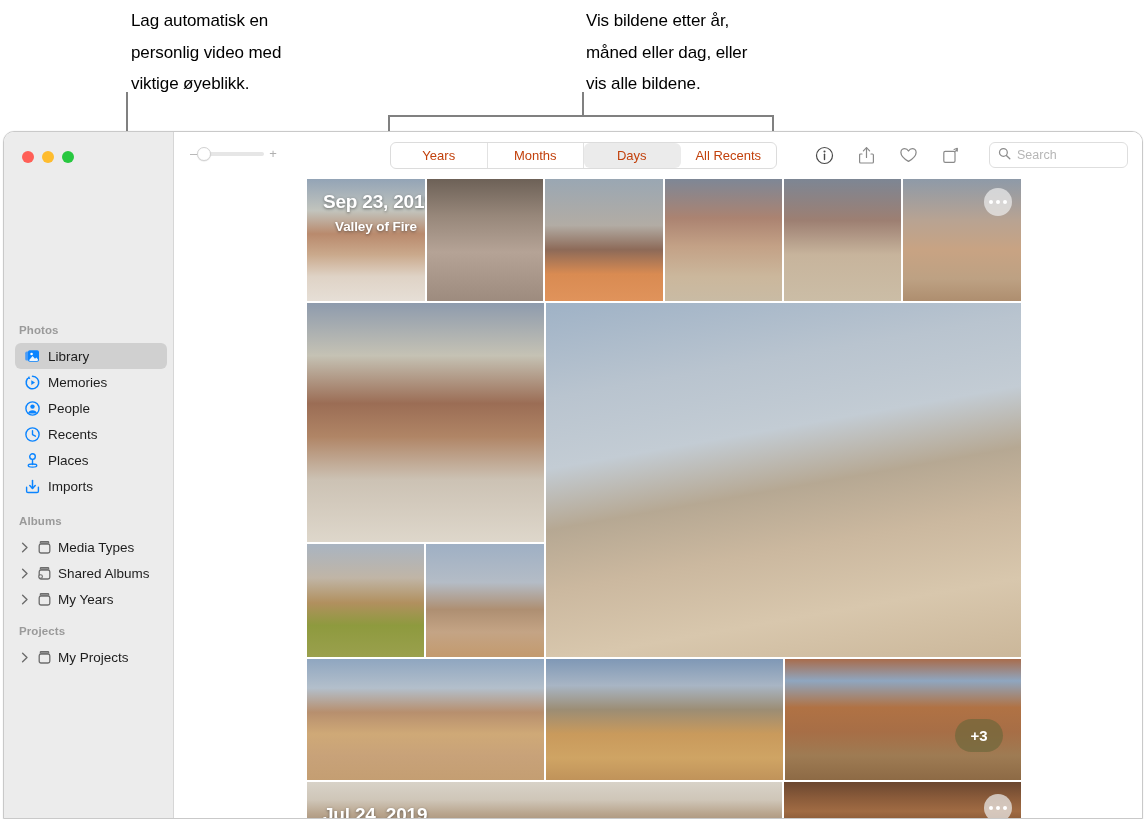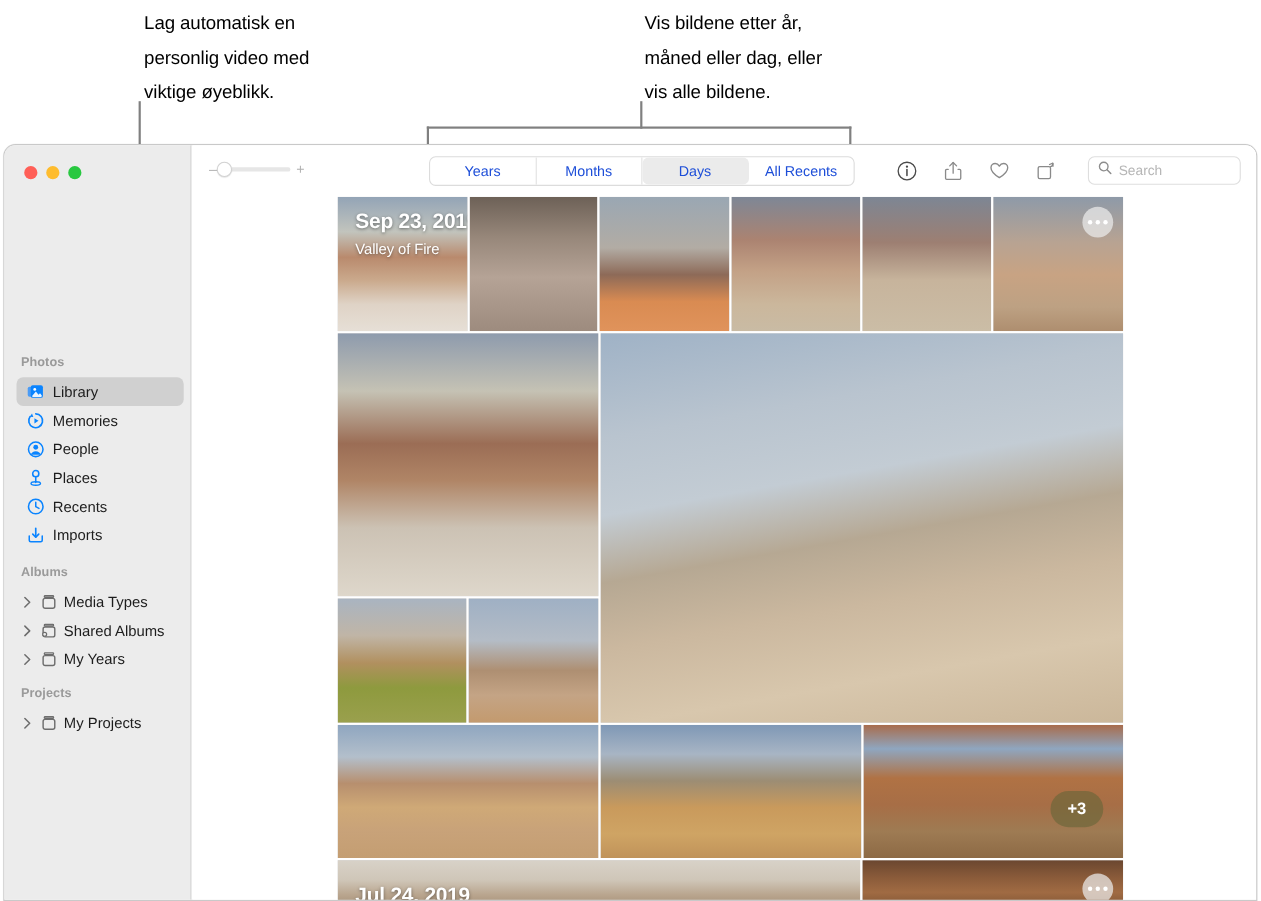--- a/index.html
+++ b/index.html
@@ -99,21 +99,21 @@
   #segmented {
     position:absolute; left: 215px; top: 10px;
     height: 27px; width: 387px;
     display:flex; align-items:center;
     border: 1px solid #dcdcdc; border-radius: 6px;
     background: #fff; overflow:hidden;
   }
   .seg {
     flex: 1 1 0; height: 100%;
     display:flex; align-items:center; justify-content:center;
-    font-size: 13px; color: #1d4ed8;
+    font-size: 13px; color: #c2410c;
     border-right: 1px solid #e2e2e2;
     cursor: default; white-space: nowrap;
   }
   .seg:last-child { border-right: none; }
   .seg.active { background: #ebebeb; border-right-color: transparent; border-radius: 6px; font-weight: 500; }
 
   
   #tb-icons { position:absolute; left: 638px; top: 10px; display:flex; align-items:center; gap: 20px; height: 27px; }
   .tbi { width: 22px; height: 22px; display:flex; align-items:center; justify-content:center; cursor:default; }
 
@@ -139,22 +139,22 @@
   .grow + .grow { margin-top: 2px; }
   .ph { position:absolute; inset:0; }
 
   .day-title {
     position:absolute; left: 16px; top: 12px;
     color:#fff; font-size: 19px; font-weight: bold;
     text-shadow: 0 1px 3px rgba(0,0,0,.45);
     letter-spacing: -.2px; white-space: nowrap;
   }
   .day-sub {
-    position:absolute; left: 16px; top: 40px;
-    color:#fff; font-size: 13.5px; font-weight: normal;
+    position:absolute; left: 28px; top: 40px;
+    color:#fff; font-size: 13.5px; font-weight: bold;
     text-shadow: 0 1px 3px rgba(0,0,0,.45);
     letter-spacing: -.1px; white-space: nowrap;
   }
   .more-btn {
     position:absolute; right: 9px; top: 9px;
     width: 28px; height: 28px; border-radius: 50%;
     background: rgba(235,235,235,.72);
     display:flex; align-items:center; justify-content:center; gap: 3px;
     cursor:default;
   }
@@ -248,36 +248,36 @@
               <circle cx="8.5" cy="6.6" r="2.2" fill="#0a84ff"></circle>
               <path d="M3.9 13.4 A4.9 4.9 0 0 1 13.1 13.4" fill="#0a84ff"></path>
             </svg>
           </span>
           <span class="lbl">People</span>
         </div>
 
         <div class="sb-row">
           <span class="ic">
             <svg width="17" height="17" viewBox="0 0 17 17">
+              <circle cx="8.5" cy="8.5" r="6.6" fill="none" stroke="#0a84ff" stroke-width="1.4"></circle>
+              <path d="M8.5 4.6 L8.5 8.6 L11.4 10.2" fill="none" stroke="#0a84ff" stroke-width="1.4" stroke-linecap="round" stroke-linejoin="round"></path>
+            </svg>
+          </span>
+          <span class="lbl">Recents</span>
+        </div>
+
+        <div class="sb-row">
+          <span class="ic">
+            <svg width="17" height="17" viewBox="0 0 17 17">
               <circle cx="8.5" cy="4.6" r="2.8" fill="none" stroke="#0a84ff" stroke-width="1.4"></circle>
               <path d="M8.5 7.6 L8.5 12.6" stroke="#0a84ff" stroke-width="1.4" stroke-linecap="round"></path>
               <ellipse cx="8.5" cy="13.6" rx="4.3" ry="1.6" fill="none" stroke="#0a84ff" stroke-width="1.3"></ellipse>
             </svg>
           </span>
           <span class="lbl">Places</span>
-        </div>
-
-        <div class="sb-row">
-          <span class="ic">
-            <svg width="17" height="17" viewBox="0 0 17 17">
-              <circle cx="8.5" cy="8.5" r="6.6" fill="none" stroke="#0a84ff" stroke-width="1.4"></circle>
-              <path d="M8.5 4.6 L8.5 8.6 L11.4 10.2" fill="none" stroke="#0a84ff" stroke-width="1.4" stroke-linecap="round" stroke-linejoin="round"></path>
-            </svg>
-          </span>
-          <span class="lbl">Recents</span>
         </div>
 
         <div class="sb-row">
           <span class="ic">
             <svg width="17" height="17" viewBox="0 0 17 17">
               <path d="M2.6 9.2 L2.6 13.2 Q2.6 14.5 4 14.5 L13 14.5 Q14.4 14.5 14.4 13.2 L14.4 9.2" fill="none" stroke="#0a84ff" stroke-width="1.4" stroke-linecap="round"></path>
               <path d="M8.5 2.4 L8.5 10.2" stroke="#0a84ff" stroke-width="1.5" stroke-linecap="round"></path>
               <path d="M5.8 7.6 L8.5 10.4 L11.2 7.6" fill="none" stroke="#0a84ff" stroke-width="1.5" stroke-linecap="round" stroke-linejoin="round"></path>
             </svg>
           </span>

